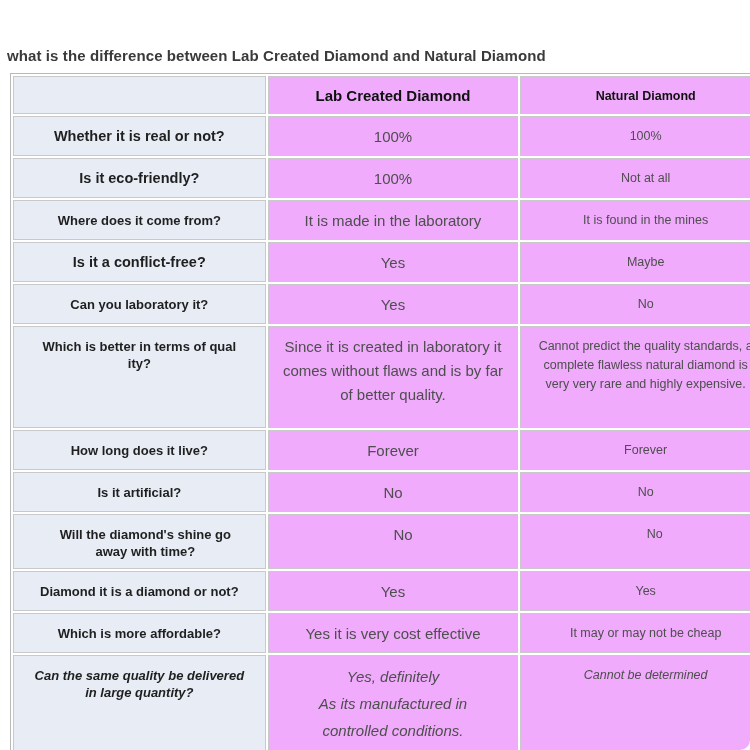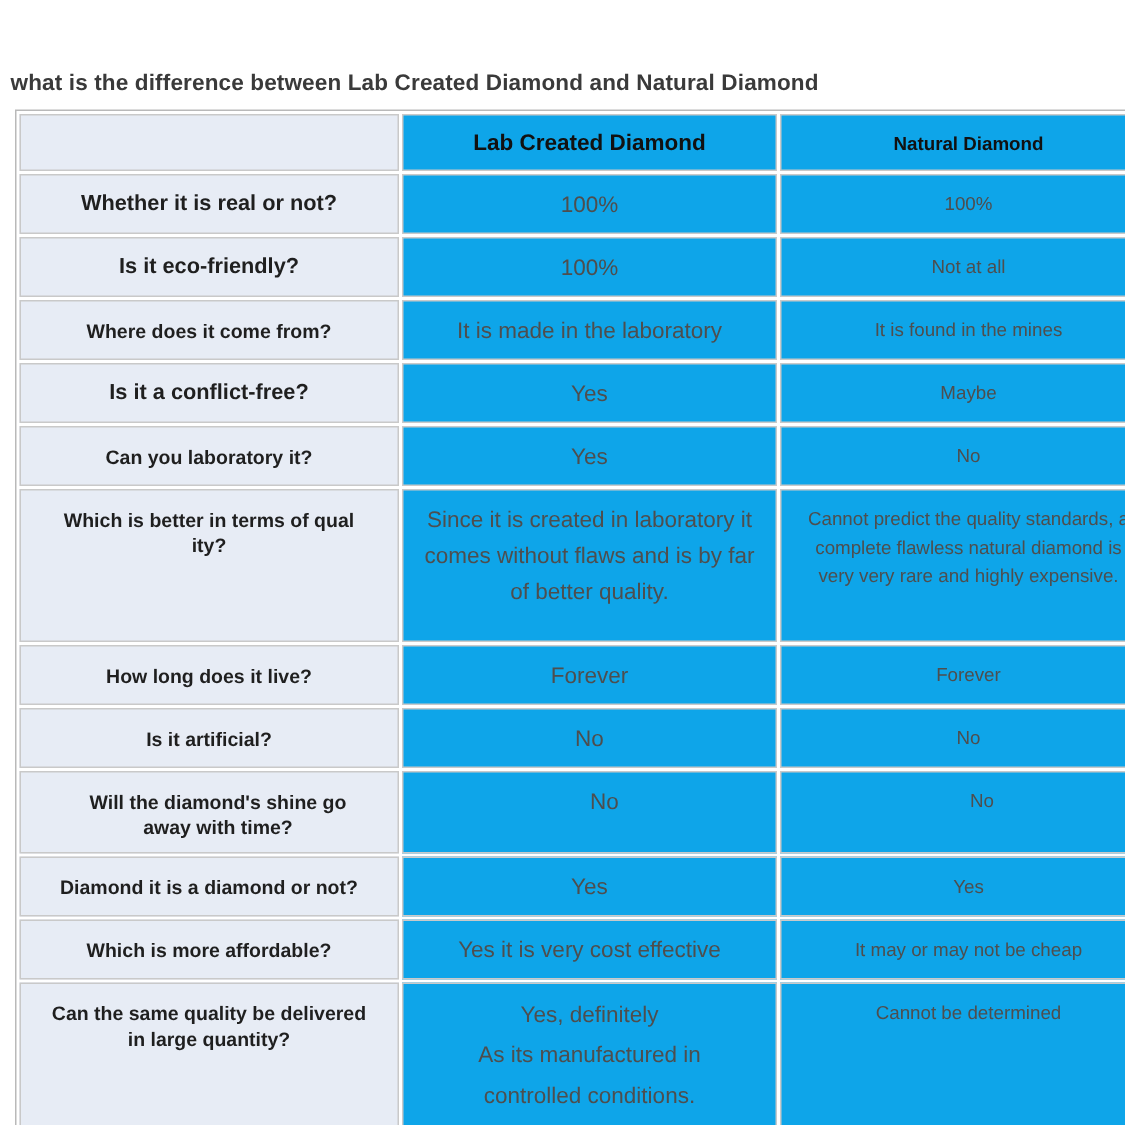--- a/index.html
+++ b/index.html
@@ -4,20 +4,21 @@
 <style>
   * { margin: 0; padding: 0; box-sizing: border-box; }
   html, body { background: #ffffff; }
   .page {
     position: relative;
     width: 750px;
     height: 750px;
     overflow: hidden;
     background: #ffffff;
     font-family: "Liberation Sans", sans-serif;
+    border-radius: 10px;
   }
   .page-title {
     margin: 47px 0 0 7px;
     font-size: 15px;
     font-weight: bold;
     color: #3a3a3a;
     letter-spacing: 0.1px;
   }
   table.cmp {
     margin: 9px 0 0 10px;
@@ -28,21 +29,21 @@
     background: #ffffff;
     border: 1px solid #b9b9b9;
   }
   col.c-label   { width: 252px; }
   col.c-lab     { width: 250px; }
   col.c-natural { width: 250px; }
   th, td {
     border: 1px solid #c9c9c9;
     text-align: center;
     vertical-align: top;
-    background: #0ea5e9;
+    background: #f0abfc;
     overflow: hidden;
   }
   th { height: 38px; padding: 10px 8px 8px 8px; color: #111111; font-weight: bold; }
   th.hdr-corner { background: #e7ecf5; }
   th.hdr-lab { font-size: 15px; }
   th.hdr-natural { font-size: 12.5px; padding-top: 12px; }
   td { height: 40px; }
   td.cell-label {
     background: #e7ecf5;
     font-weight: bold;
@@ -61,21 +62,21 @@
   }
   td.cell-natural {
     color: #4e4e4e;
     font-size: 12.5px;
     line-height: 19px;
     padding: 10px 14px 6px 14px;
     white-space: pre-line;
   }
   tr.r-quality  td { height: 102px; }
   tr.r-shine    td { height: 54px; padding-left: 32px; }
-  tr.r-quantity td { height: 82px; }
+  tr.r-quantity td { height: 82px; font-style: italic; }
   tr.r-quantity td.cell-lab { line-height: 27px; padding-top: 7px; }
 </style>
 </head>
 <body>
 
 <div class="page">
   <div class="page-title">what is the difference between Lab Created Diamond and Natural Diamond</div>
 
   <table class="cmp">
     <colgroup>

